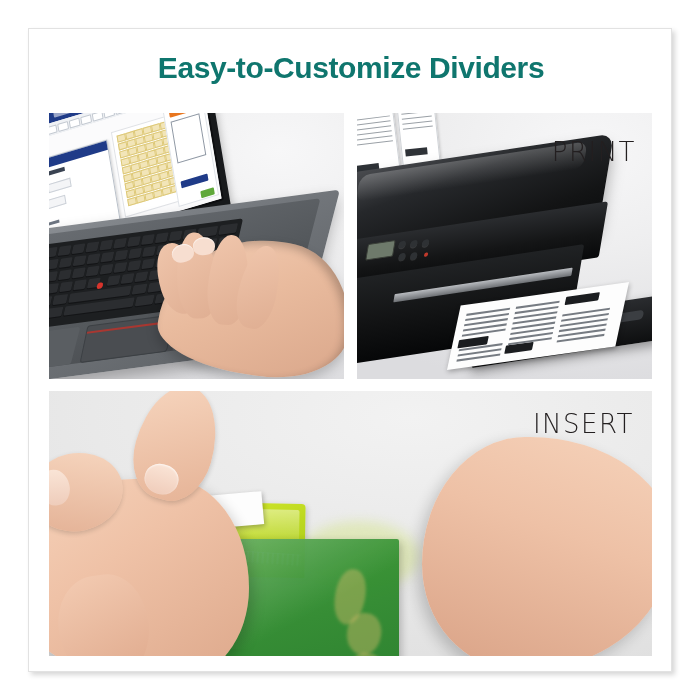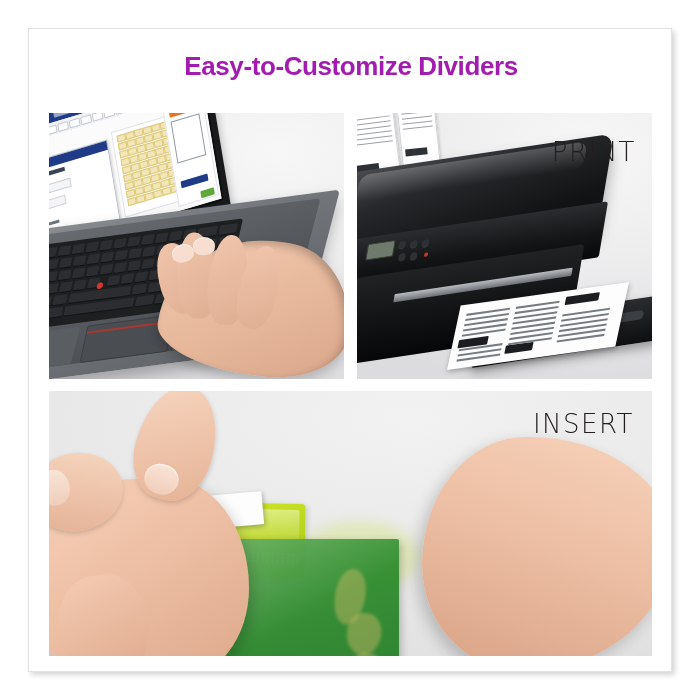--- a/index.html
+++ b/index.html
@@ -18,24 +18,24 @@
     background:#ffffff;
     border:1px solid #e2e2e2;
     box-shadow:3px 3px 5px rgba(0,0,0,0.16);
     box-sizing:border-box;
   }
 
   
   .title{
     position:absolute;left:0;top:22px;width:644px;
     text-align:center;
-    font-size:26px;
+    font-size:30px;
     font-weight:bold;
     letter-spacing:-0.4px;
-    color:#a21caf;
+    color:#0f766e;
     white-space:nowrap;
   }
 
   
   .panel{
     position:absolute;overflow:hidden;background:#ececed;
   }
   .panel-design{ left:20px;  top:84px;  width:295px; height:266px; }
   .panel-print { left:328px; top:84px;  width:295px; height:266px; }
   .panel-insert{ left:20px;  top:362px; width:603px; height:265px; }

